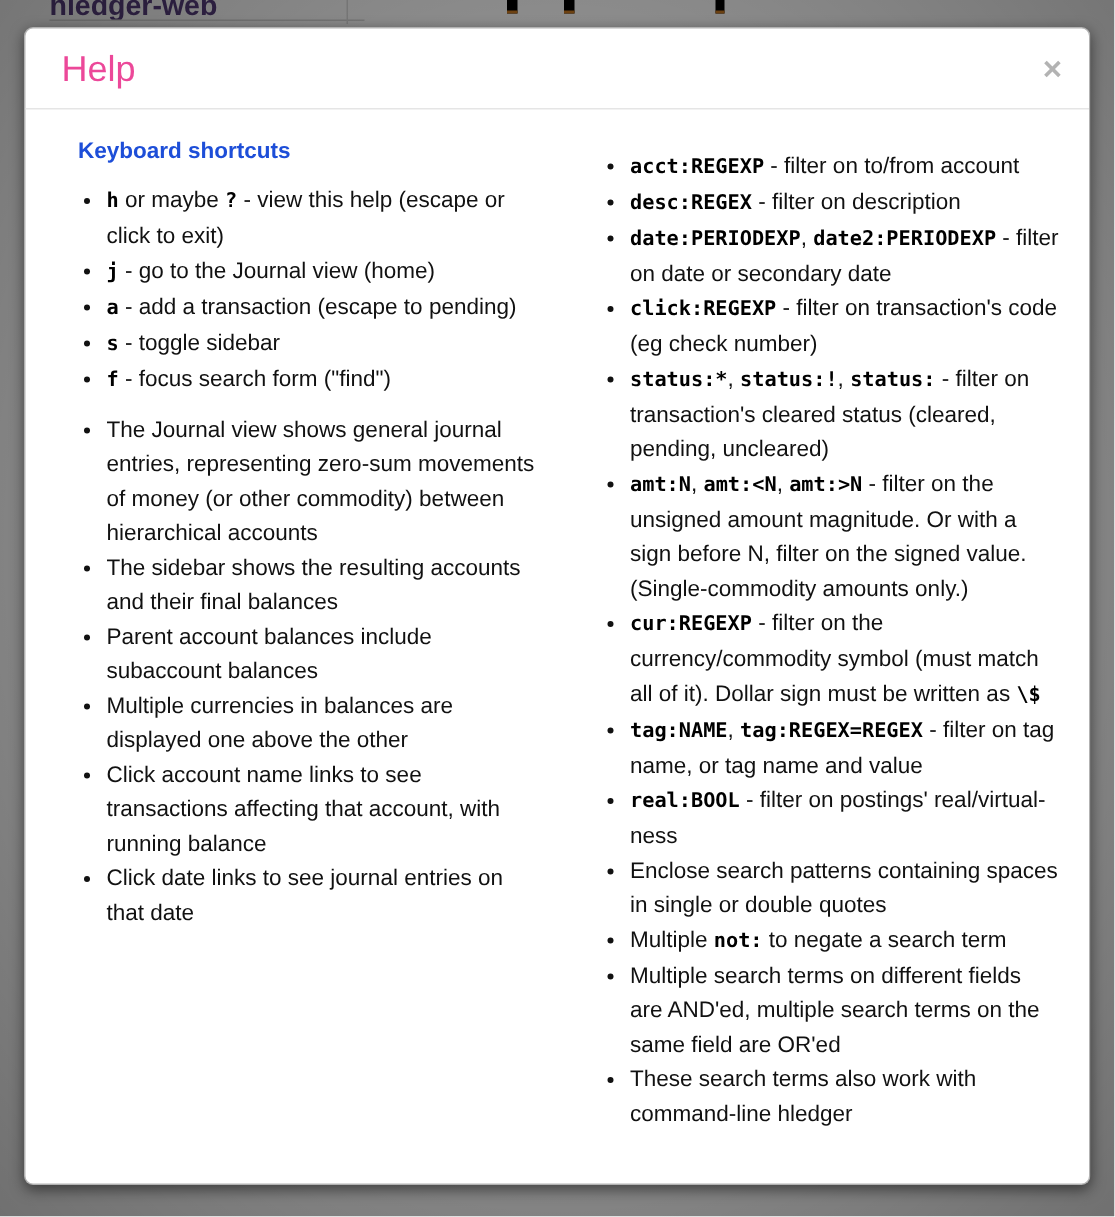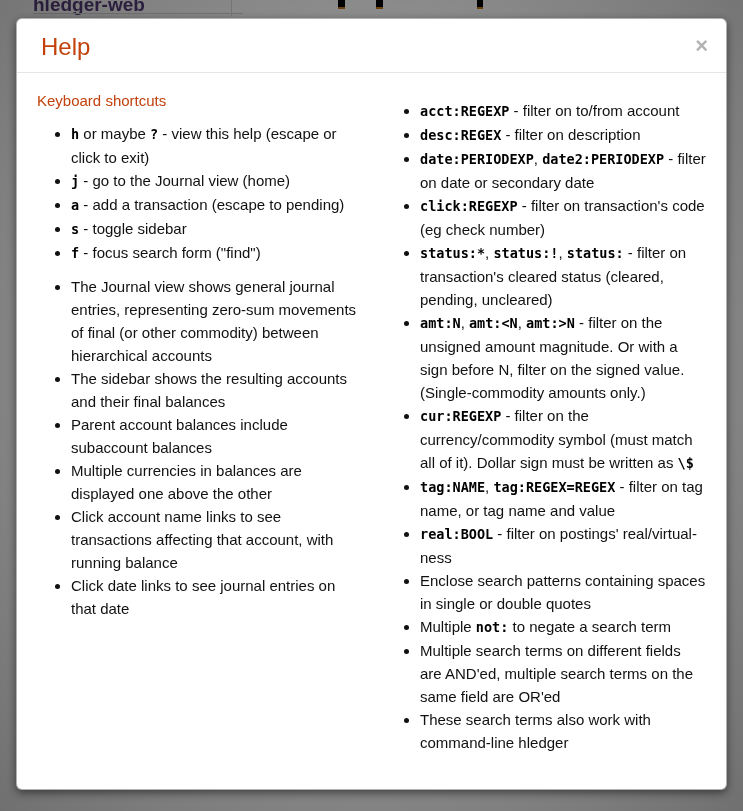--- a/index.html
+++ b/index.html
@@ -41,40 +41,40 @@
     border-radius: 6px;
     box-shadow: 0 3px 9px rgba(0,0,0,0.5);
     overflow: hidden;
   }
   .modal-header {
     position: relative;
     padding: 14px 20px 12px 24px;
     border-bottom: 1px solid #e5e5e5;
   }
   .modal-title {
-    font-size: 24px; font-weight: 500; color: #c2410c; line-height: 27px;
+    font-size: 24px; font-weight: 500; color: #ec4899; line-height: 27px;
   }
   .close {
     position: absolute; right: 18px; top: 16px;
     background: none; border: 0; cursor: pointer;
     font-family: "Liberation Sans", sans-serif;
     font-size: 22px; font-weight: bold; color: #b3b3b3; line-height: 1;
     text-shadow: 0 1px 0 #fff;
   }
   .modal-body {
     display: flex;
     padding: 16px 20px 20px 20px;
     font-size: 15px; line-height: 23px; color: #111;
   }
   .col-left  { width: 340px; padding-right: 14px; }
   .col-right { width: 331px; padding-left: 10px; }
 
   .section-heading {
-    font-size: 15px; font-weight: normal; color: #c2410c;
-    margin: 8px 0 10px 0;
+    font-size: 15px; font-weight: bold; color: #1d4ed8;
+    margin: 8px 0 10px 15px;
   }
   .section-heading:first-child { margin-top: 0; }
   ul.bullets { margin: 10px 0 10px 0; padding-left: 34px; }
   ul.bullets li { margin: 0; padding: 0; }
   .code {
     font-family: "DejaVu Sans Mono", monospace;
     font-weight: bold;
     font-size: 13.5px;
     color: #000;
   }
@@ -104,21 +104,21 @@
     <div class="col-left">
         <div class="section-heading">Keyboard shortcuts</div>
         <ul class="bullets">
           <li><span class="code">h</span><span> or maybe </span><span class="code">?</span><span> - view this help (escape or click to exit)</span></li>
           <li><span class="code">j</span><span> - go to the Journal view (home)</span></li>
           <li><span class="code">a</span><span> - add a transaction (escape to pending)</span></li>
           <li><span class="code">s</span><span> - toggle sidebar</span></li>
           <li><span class="code">f</span><span> - focus search form ("find")</span></li>
         </ul>
         <ul class="bullets">
-          <li><span>The Journal view shows general journal entries, representing zero-sum movements of final (or other commodity) between hierarchical accounts</span></li>
+          <li><span>The Journal view shows general journal entries, representing zero-sum movements of money (or other commodity) between hierarchical accounts</span></li>
           <li><span>The sidebar shows the resulting accounts and their final balances</span></li>
           <li><span>Parent account balances include subaccount balances</span></li>
           <li><span>Multiple currencies in balances are displayed one above the other</span></li>
           <li><span>Click account name links to see transactions affecting that account, with running balance</span></li>
           <li><span>Click date links to see journal entries on that date</span></li>
         </ul>
       </div>
     <div class="col-right">
         <ul class="bullets">
           <li><span class="code">acct:REGEXP</span><span> - filter on to/from account</span></li>

